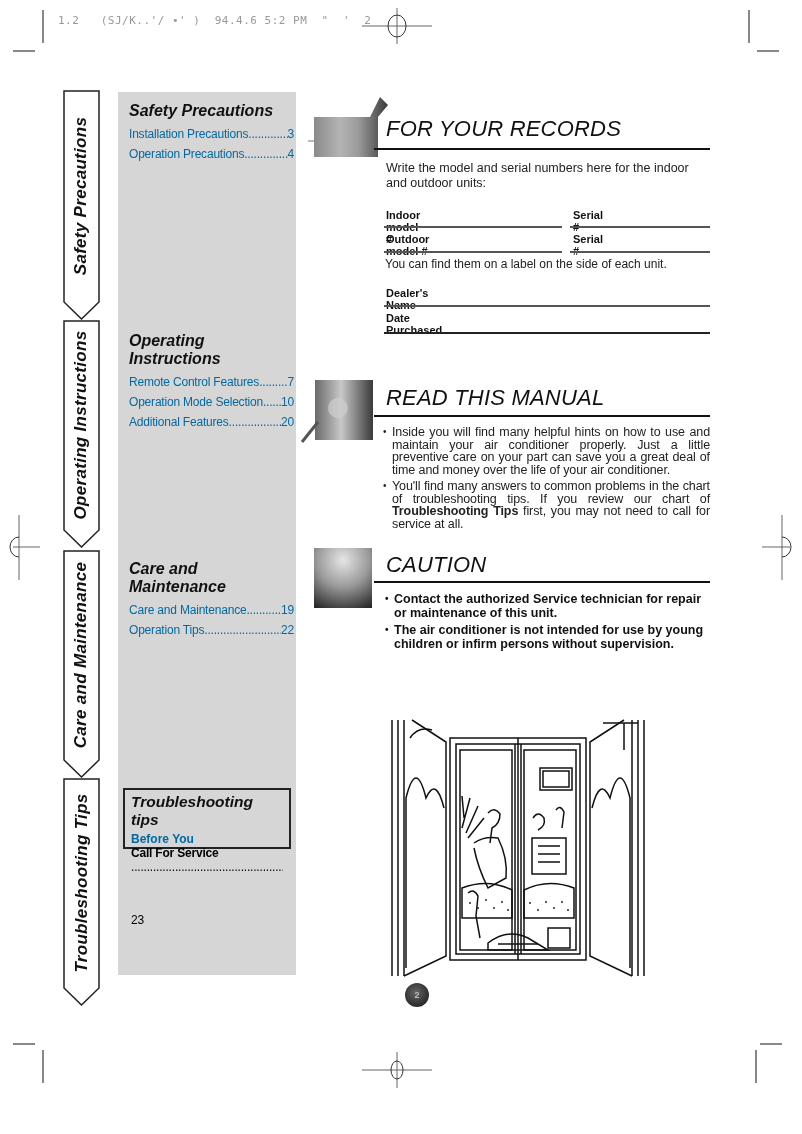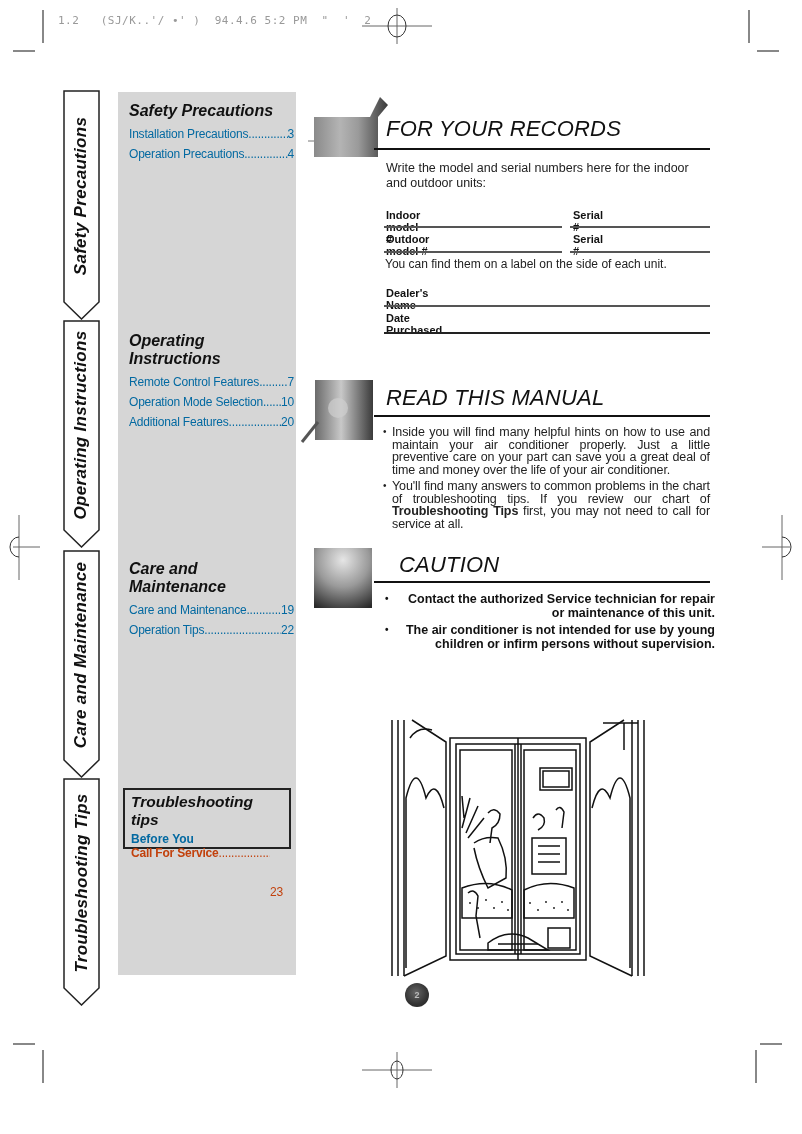--- a/index.html
+++ b/index.html
@@ -40,38 +40,38 @@
     .toc-item .dots { flex: 1 1 auto; overflow: hidden; }
     .toc-item .dots::after { content: "......................................................"; }
     .toc-item .pg { flex: 0 0 auto; }
 
     .toc-box {
       position: absolute; left: 5px; top: 696px; width: 168px; height: 61px;
       border: 2px solid #222; background: #d6d6d6; padding: 3px 6px;
     }
     .toc-box .toc-title { font-size: 15.5px; margin-bottom: 3px; }
     .toc-box .bold-line { font-weight: bold; font-size: 12px; line-height: 14px; color: #0369a1; }
-    .toc-box .toc-item { font-weight: bold; line-height: 14px; color: #c2410c; }
+    .toc-box .toc-item { font-weight: bold; line-height: 14px; color: #000000; flex-direction: column; }
 
     
     .sec-block { position: absolute; }
     .sec-title {
       position: absolute; font-style: italic; font-size: 22px; color: #111; letter-spacing: 0.2px; white-space: nowrap;
     }
     .sec-rule { position: absolute; height: 2px; background: #111; }
 
     .body-text { position: absolute; font-size: 12.5px; line-height: 15px; color: #222; }
     .field-row { position: absolute; font-weight: bold; font-size: 11px; color: #111; }
     .field-line { position: absolute; height: 1.5px; background: #555; }
 
     .bullets { position: absolute; list-style: none; }
     .bullets li { position: relative; padding-left: 9px; margin-bottom: 4px; text-align: justify; }
     .bullets li::before { content: "•"; position: absolute; left: 0; top: 0; font-size: 10px; }
     .read li { font-size: 12.5px; line-height: 12.5px; color: #222; letter-spacing: -0.1px; }
-    .caution li { font-size: 12.5px; line-height: 14px; font-weight: bold; color: #111; text-align: right; margin-bottom: 3px; }
+    .caution li { font-size: 12.5px; line-height: 14px; font-weight: bold; color: #111; text-align: left; margin-bottom: 3px; }
 
     .illustration { position: absolute; left: 388px; top: 718px; width: 300px; height: 260px; }
 
     .page-num {
       position: absolute; left: 405px; top: 983px; width: 24px; height: 24px; border-radius: 50%;
       background: radial-gradient(circle at 45% 40%, #666 0%, #333 60%, #222 100%);
       color: #bbb; font-size: 9px; font-weight: bold; display: flex; align-items: center; justify-content: center;
     }
   </style>
 </head>
@@ -261,21 +261,21 @@
   <svg style="position:absolute;left:310px;top:545px;" width="65" height="65" viewBox="0 0 65 65">
     <defs>
       <radialGradient id="g3" cx="0.5" cy="0.2" r="0.9">
         <stop offset="0" stop-color="#e6e6e6"></stop>
         <stop offset="0.5" stop-color="#9a9a9a"></stop>
         <stop offset="1" stop-color="#2a2a2a"></stop>
       </radialGradient>
     </defs>
     <rect x="4" y="3" width="58" height="60" fill="url(#g3)"></rect>
   </svg>
-  <div class="sec-title" style="left:386px;top:552px;margin-left:13px;">CAUTION</div>
+  <div class="sec-title" style="left:386px;top:552px;">CAUTION</div>
   <div class="sec-rule" style="left:374px;top:581px;width:336px;"></div>
   <ul class="bullets caution" style="left:385px;top:592px;width:330px;">
     <li>Contact the authorized Service technician for repair or maintenance of this unit.</li>
     <li>The air conditioner is not intended for use by young children or infirm persons without supervision.</li>
   </ul>
 </div>
 
 <svg class="illustration" viewBox="0 0 300 260">
   <g fill="none" stroke="#111" stroke-width="1.5">
 

